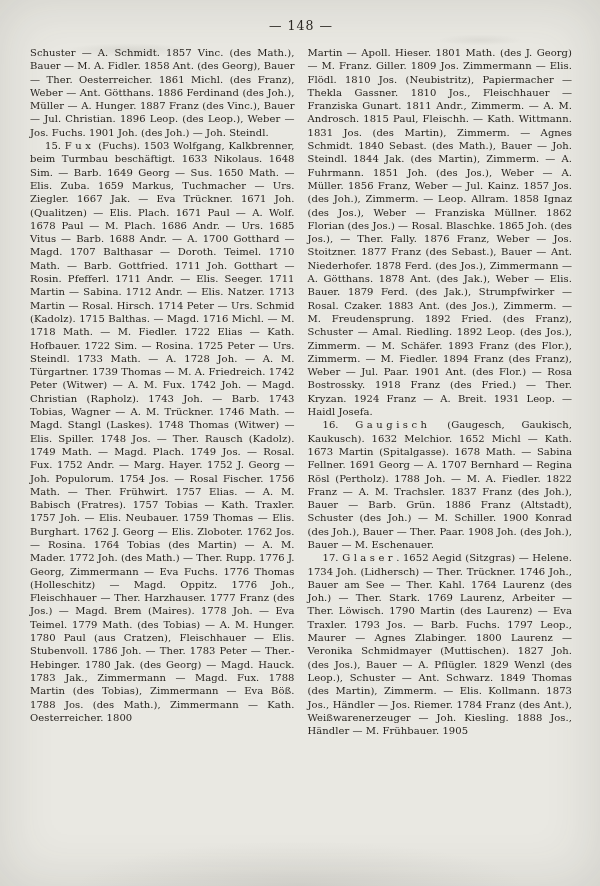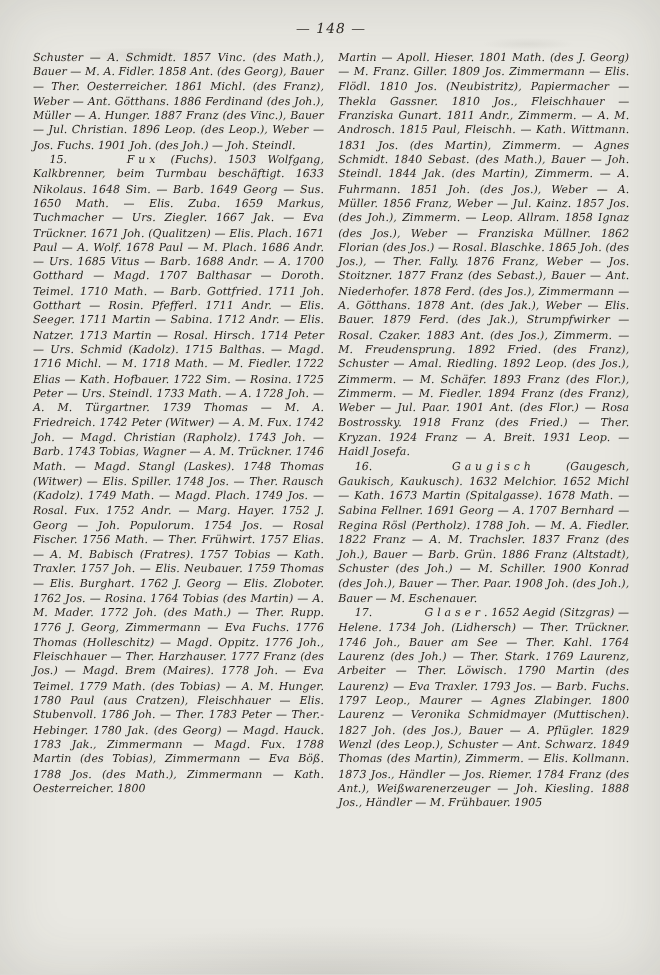--- a/index.html
+++ b/index.html
@@ -17,21 +17,20 @@
     box-sizing: border-box;
     background-color: #e9e8e2;
     background-image:
       radial-gradient(ellipse 90px 10px at 130px 50px, rgba(110,108,100,0.12), transparent 70%),
       radial-gradient(ellipse 60px 8px at 480px 40px, rgba(110,108,100,0.09), transparent 70%),
       radial-gradient(ellipse 300px 60px at 300px 886px, rgba(90,88,82,0.10), transparent 75%);
     box-shadow: inset 0 0 55px rgba(60,58,52,0.14);
     padding: 18px 28px 0 30px;
     overflow: hidden;
     color: #28241f;
-    font-style: italic;
   }
   .page-header {
     text-align: center;
     font-size: 12.5px;
     letter-spacing: 1px;
     color: #2c2823;
     margin-bottom: 13px;
   }
   .columns {
     display: flex;
@@ -46,21 +45,20 @@
   }
   .para {
     margin: 0;
     padding: 0;
   }
   .para.indent {
     text-indent: 15px;
   }
   .spaced {
     letter-spacing: 3.5px;
-    margin-left: 44px;
   }
 </style>
 </head>
 <body>
 
 <div class="page">
   <div class="page-header">— 148 —</div>
   <div class="columns">
     <div class="column">
         <p class="para"><span>Schuster — A. Schmidt. 1857 Vinc. (des Math.), Bauer — M. A. Fidler. 1858 Ant. (des Georg), Bauer — Ther. Oesterreicher. 1861 Michl. (des Franz), Weber — Ant. Götthans. 1886 Ferdinand (des Joh.), Müller — A. Hunger. 1887 Franz (des Vinc.), Bauer — Jul. Christian. 1896 Leop. (des Leop.), Weber — Jos. Fuchs. 1901 Joh. (des Joh.) — Joh. Steindl.</span></p>

